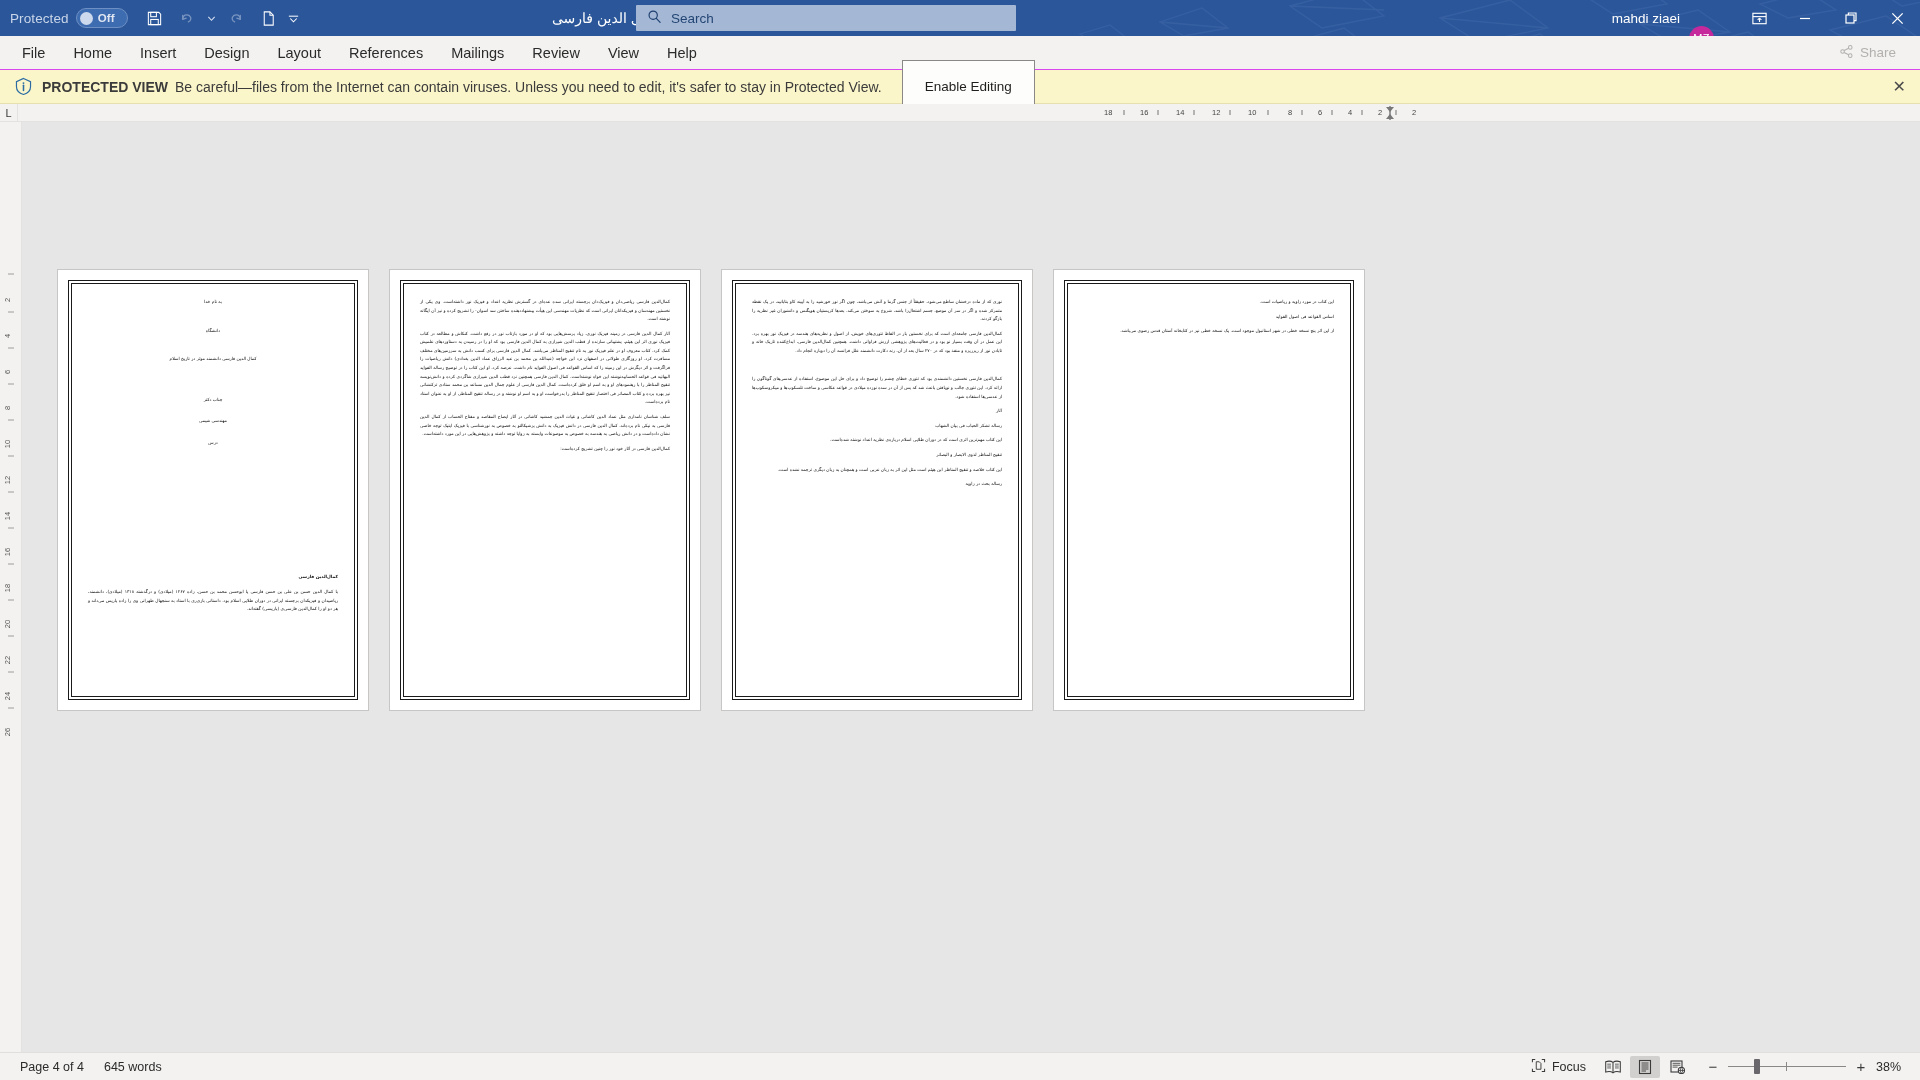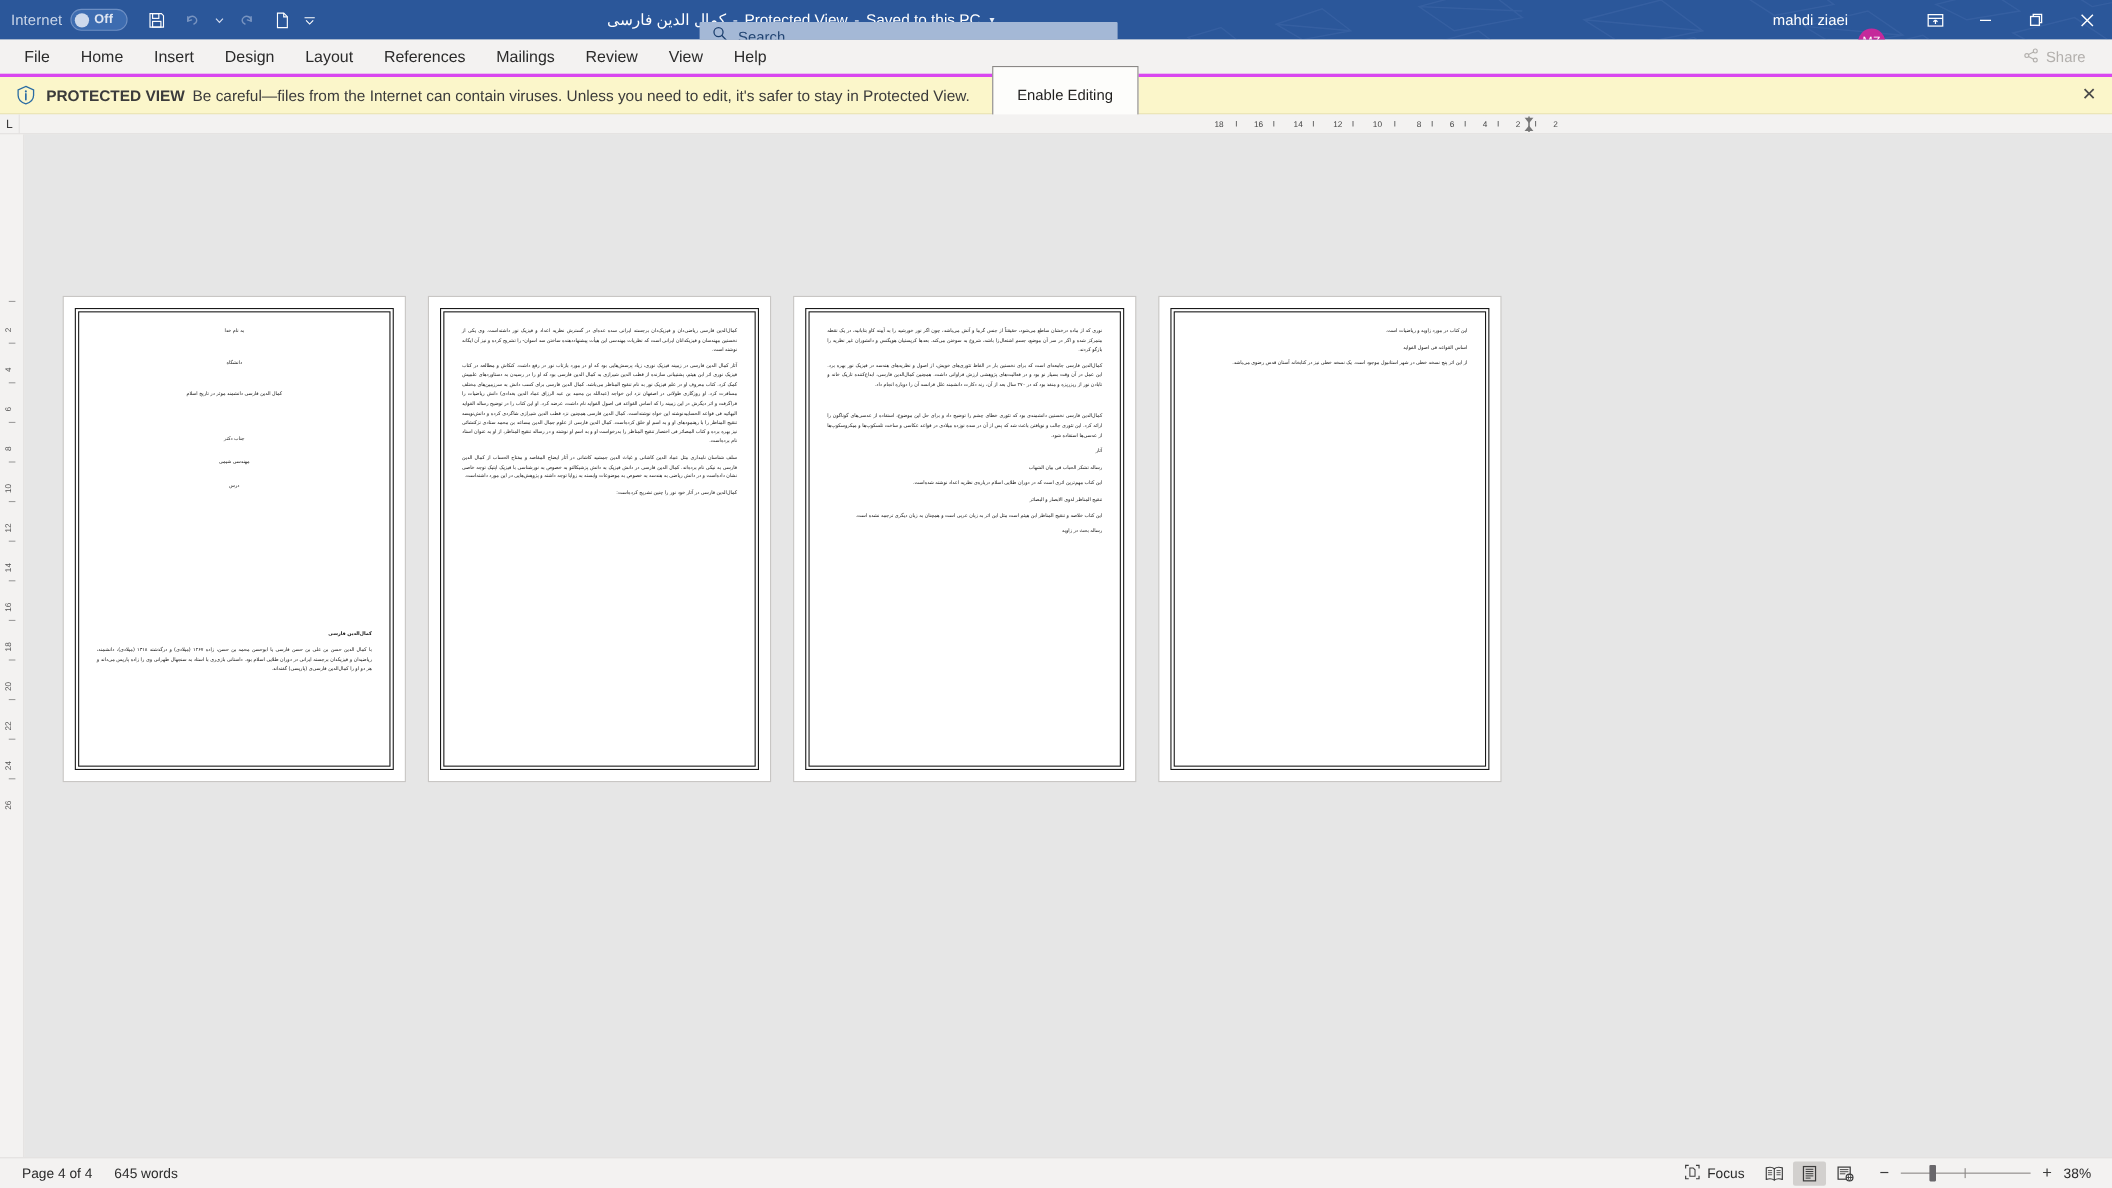--- a/index.html
+++ b/index.html
@@ -61,21 +61,21 @@
     display:flex;align-items:center; gap:6px;
     font-size:14px; color:#ffffff;
     transform: translateX(-232px);
     pointer-events:auto;
   }
   .tb-docname{ direction:rtl; unicode-bidi:isolate; }
   .tb-sep{ color:#e2e8f3; }
   .tb-caret{ font-size:9px; margin-left:2px; color:#e8eef7;}
 
   .searchbox{
-    position:absolute; left:636px; top:20px;
+    position:absolute; left:636px; top:5px;
     width:380px;height:26px;
     background:#a4b8d6;
     display:flex;align-items:center;
     border-radius:1px;
     z-index:3;
   }
   .searchbox .si{ margin:0 9px 0 11px; }
   .search-input{
     background:transparent;border:0;outline:none;
     font-family:"Liberation Sans",sans-serif;
@@ -98,21 +98,21 @@
   }
   .winbtn{
     width:46px;height:36px;
     display:flex;align-items:center;justify-content:center;
   }
 
   
   .ribbon{
     height:34px;background:#f3f2f1;
     display:flex;align-items:stretch;
-    border-bottom:3px solid #d946ef;
+    border-bottom:1px solid #d946ef;
     position:relative;
   }
   .tabs{ display:flex; align-items:stretch; padding-left:8px;}
   .tab{
     padding:0 14px;
     display:flex;align-items:center;
     font-size:14.5px; color:#2b2b2b;
     white-space:nowrap;
   }
   .share-wrap{ margin-left:auto; display:flex;align-items:center; padding-right:14px;}
@@ -264,21 +264,21 @@
       <path d="M1760 4 l48 -12 l28 18 l-48 8 z"></path>
       <path d="M1830 30 l56 -14 l30 20 l-56 10 z"></path>
       <path d="M1080 34 l30 -9 l18 14 l-32 6 z"></path>
       <path d="M1500 44 l40 -10 l22 16 l-42 6 z"></path>
       <path d="M1700 44 l48 -12 l26 18 l-48 8 z"></path>
       <path d="M1880 -8 l40 -10 l22 16 l-40 8 z"></path>
     </g>
   </svg>
 
   <div class="tb-left">
-    <span class="autosave-label">Internet</span>
+    <span class="autosave-label">Protected</span>
     <div class="autosave-toggle">
       <div class="autosave-knob"></div>
       <span class="autosave-off">Off</span>
     </div>
 
     <div class="qat">
       <div class="qbtn">
         <svg width="17" height="17" viewBox="0 0 18 18">
             <path d="M2.5 2.5h11l2 2v11h-13z" fill="none" stroke="#ffffff" stroke-width="1.1"></path>
             <rect x="5" y="2.5" width="6" height="4.6" fill="none" stroke="#ffffff" stroke-width="1.1"></rect>

